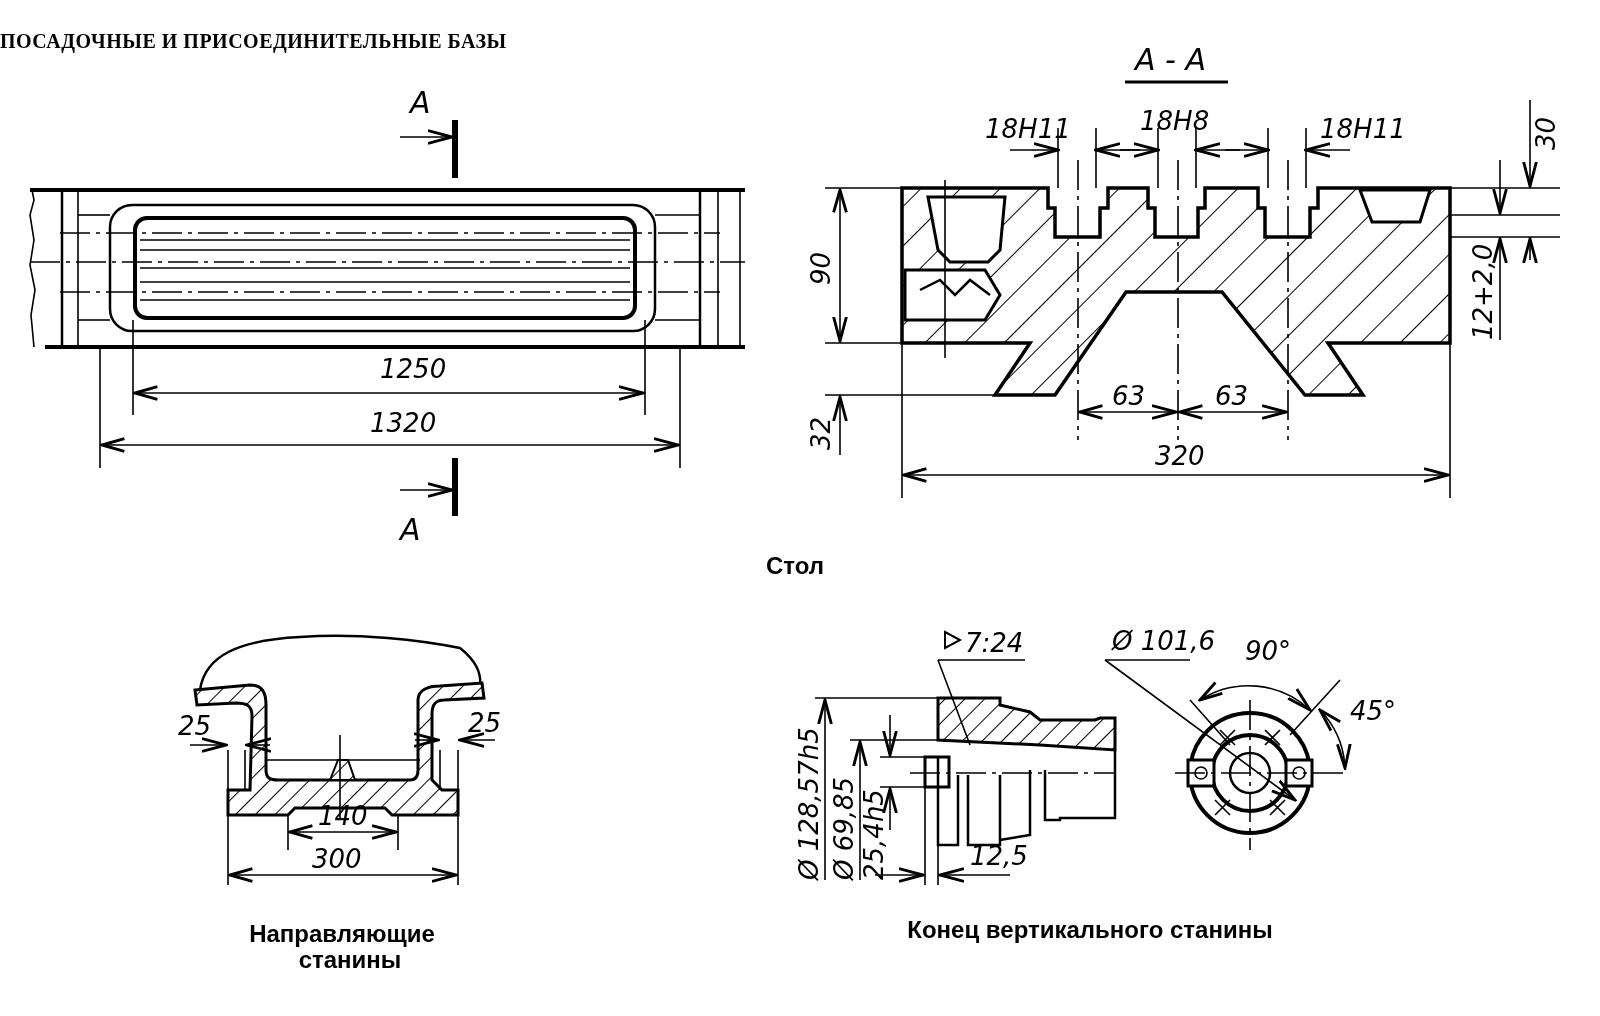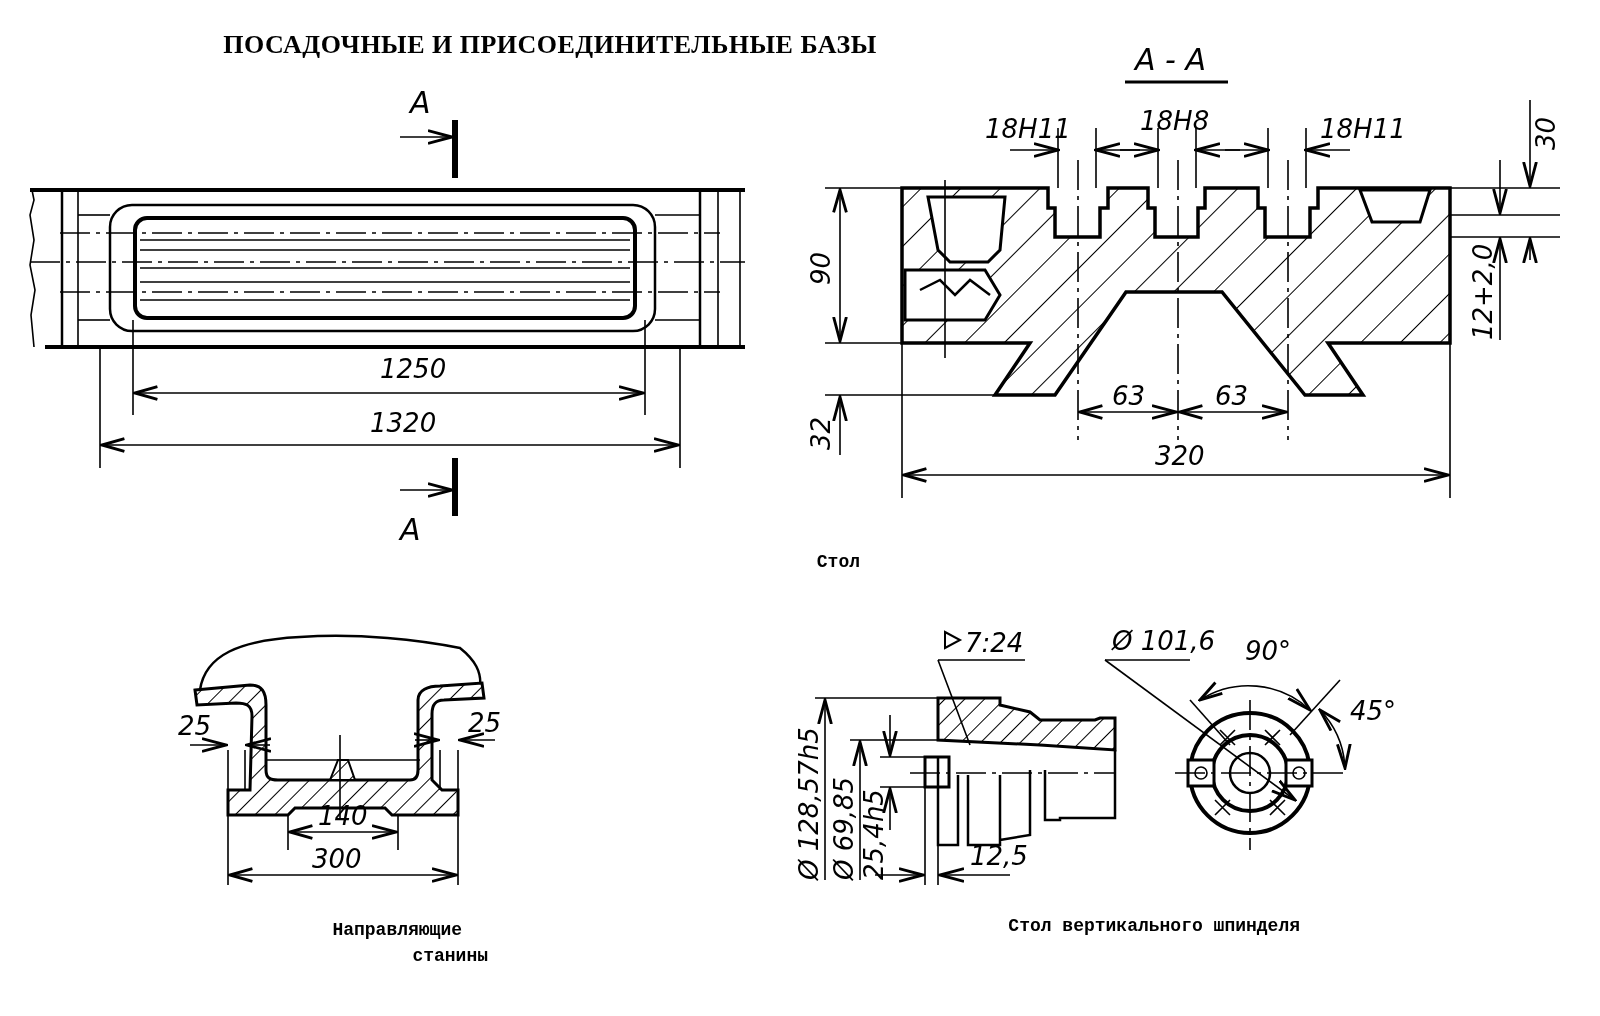--- a/index.html
+++ b/index.html
@@ -1,18 +1,18 @@
 <!DOCTYPE html>
 <html><head>
 <meta charset="utf-8">
 <style>
   html, body { margin:0; padding:0; background:#fff; }
   body { width:1600px; height:1016px; position:relative; overflow:hidden; font-family:"DejaVu Serif", serif; color:#000; }
-  .title { position:absolute; left:0; width:1100px; top:30px; text-align:center; font-family:"Liberation Serif", serif; font-weight:bold; font-size:26px; letter-spacing:0.5px; }
-  .caption { position:absolute; font-family:Liberation Mono, monospace; font-weight:bold; font-size:18px; text-align:right; }
+  .title { position:absolute; left:0; width:1100px; top:30px; text-align:left; font-family:"Liberation Serif", serif; font-weight:bold; font-size:20px; letter-spacing:0.5px; }
+  .caption { position:absolute; font-family:Liberation Sans, sans-serif; font-weight:bold; font-size:24px; text-align:center; }
   svg { position:absolute; left:0; top:0; }
   .dim { font-family:"DejaVu Sans", sans-serif; font-style:italic; font-size:26px; fill:#000; }
   .dimL { font-family:"DejaVu Sans", sans-serif; font-style:italic; font-size:30px; fill:#000; }
   .thick { stroke:#000; stroke-width:4; fill:none; }
   .med { stroke:#000; stroke-width:2.5; fill:none; }
   .thin { stroke:#000; stroke-width:1.6; fill:none; }
   .dash { stroke:#000; stroke-width:1.6; fill:none; stroke-dasharray:30 6 4 6; }
   .hatch { fill:url(#hatch); stroke:#000; stroke-width:3.5; }
 </style>
 </head>
@@ -207,14 +207,14 @@
   <text class="dim" x="1245" y="660">90°</text>
   <text class="dim" x="1350" y="720">45°</text>
   <text class="dim" transform="translate(818,880) rotate(-90)">Ø 128,57h5</text>
   <text class="dim" transform="translate(853,880) rotate(-90)">Ø 69,85</text>
   <text class="dim" transform="translate(883,880) rotate(-90)">25,4h5</text>
   <text class="dim" x="970" y="865">12,5</text>
 </svg>
 
 <div class="caption" style="left:730px; top:552px; width:130px;">Стол</div>
 <div class="caption" style="left:222px; top:920px; width:240px;">Направляющие</div>
-<div class="caption" style="left:248px; top:946px; width:240px;">станины</div>
-<div class="caption" style="left:880px; top:916px; width:420px;">Стол вертикального шпинделя</div>
+<div class="caption" style="left:230px; top:946px; width:240px;">станины</div>
+<div class="caption" style="left:880px; top:916px; width:420px;">Конец вертикального станины</div>
 
 </body></html>

